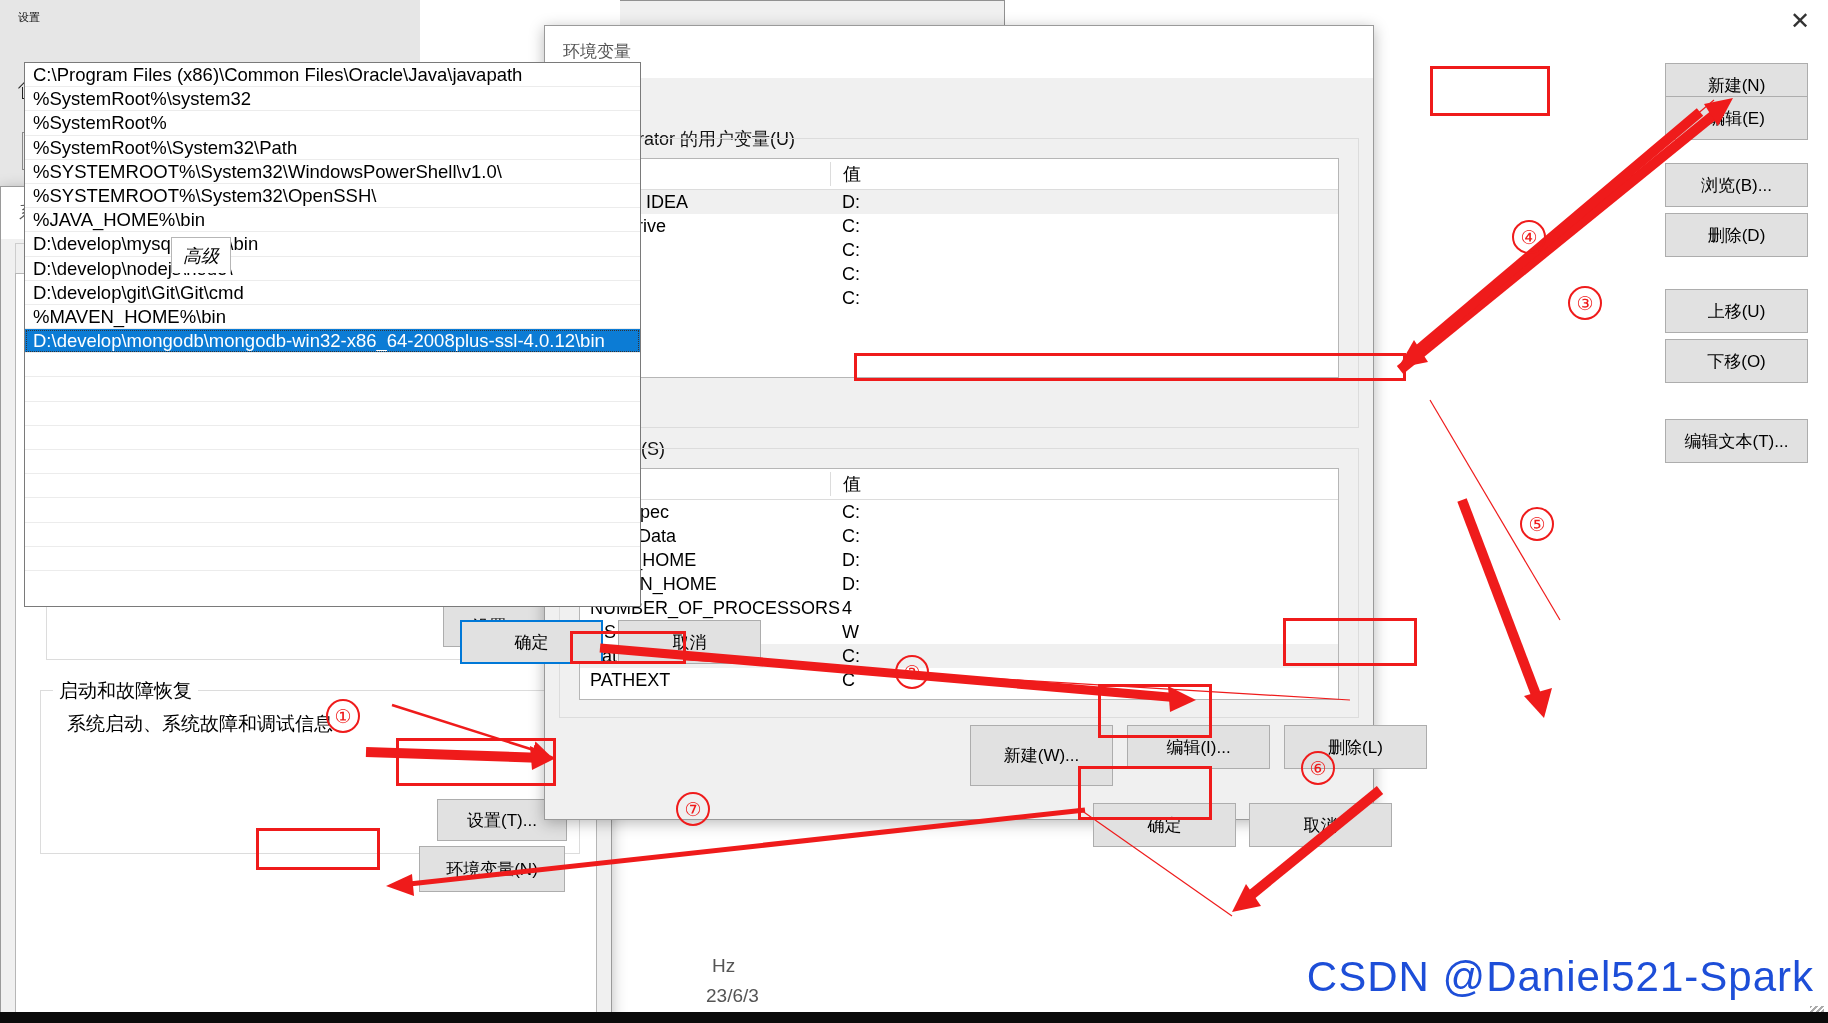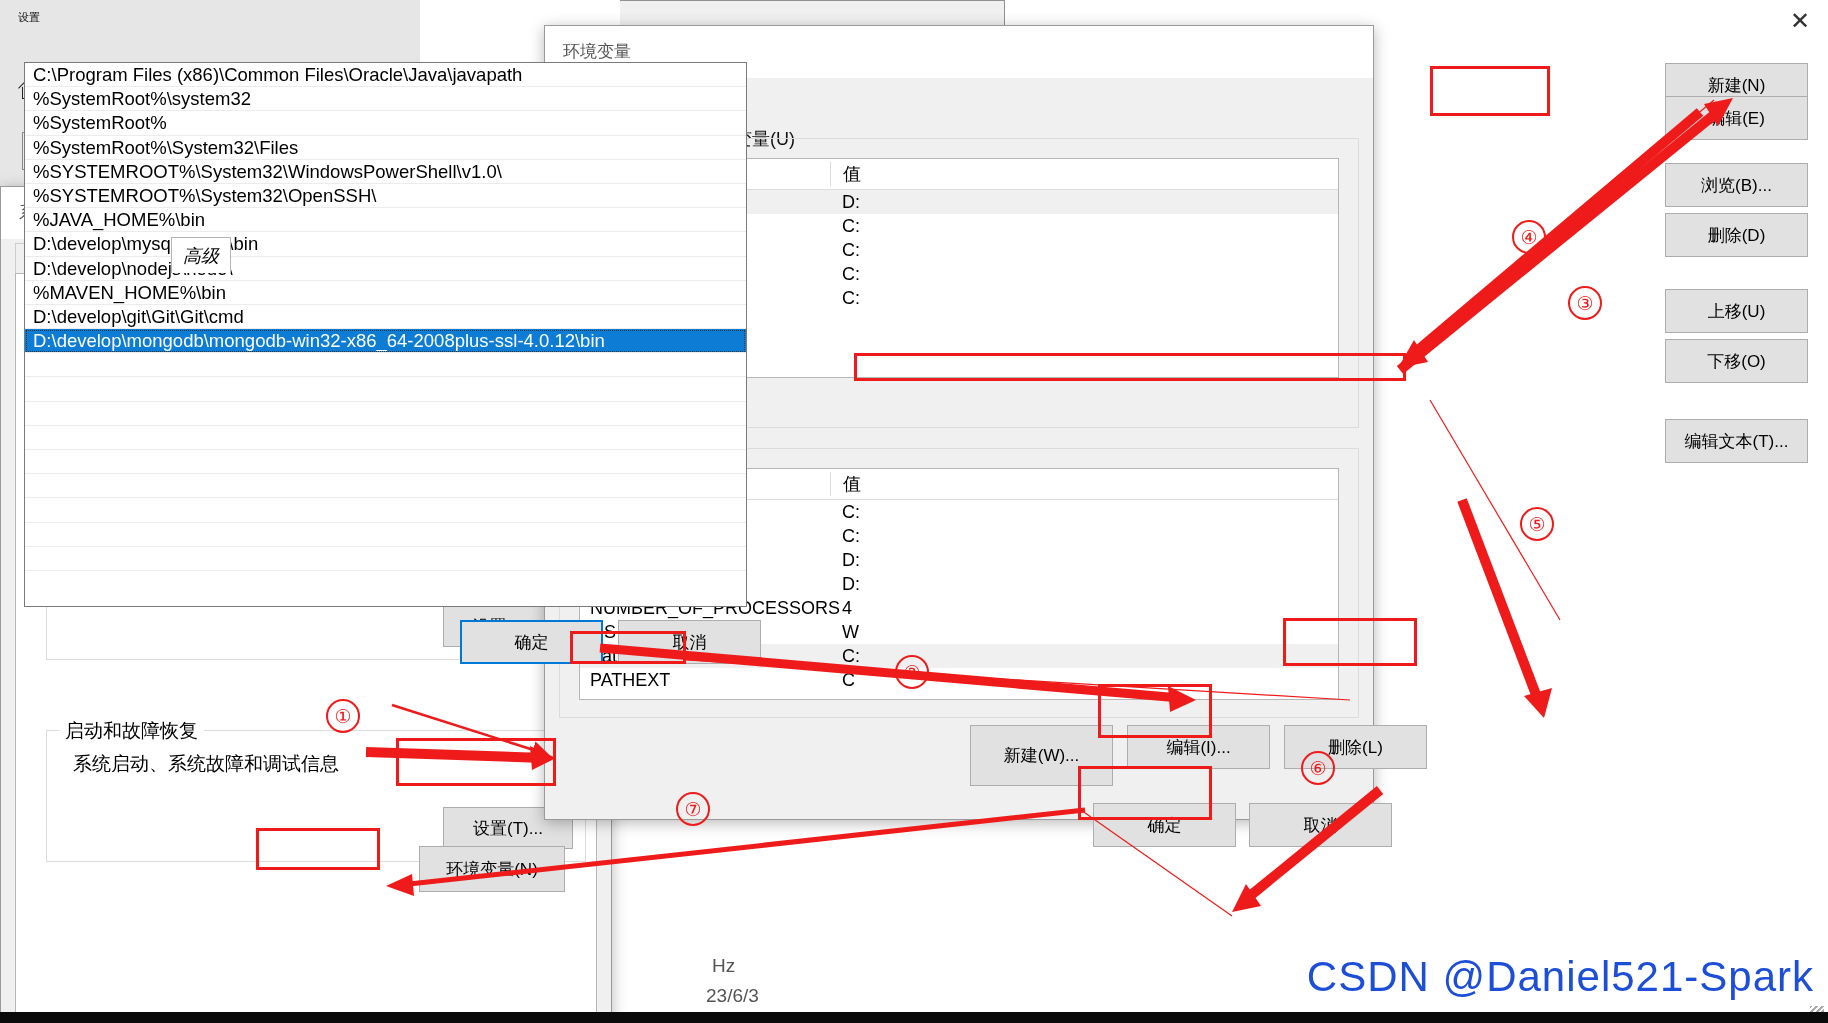--- a/index.html
+++ b/index.html
@@ -49,21 +49,21 @@
   .varTable{position:absolute;background:#fff;border:1px solid #b6b6b6;box-sizing:border-box;overflow:hidden;}
   .varHeadRow{display:flex;height:30px;border-bottom:1px solid #dcdcdc;align-items:center;font-size:18px;}
   .varHeadRow .c1{width:250px;padding-left:10px;box-sizing:border-box;}
   .varHeadRow .c2{flex:1;padding-left:12px;border-left:1px solid #dcdcdc;box-sizing:border-box;}
   .varRow{display:flex;height:24px;align-items:center;font-size:18px;}
   .varRow.sel{background:#f0f0f0;}
   .varRow .c1{width:250px;padding-left:10px;box-sizing:border-box;white-space:nowrap;}
   .varRow .c2{flex:1;padding-left:12px;box-sizing:border-box;white-space:nowrap;overflow:hidden;}
   
   #editwin{left:825px;top:0;width:1003px;height:685px;background:#f0f0f0;border:1px solid #919191;}
-  #editwin .listbox{position:absolute;left:24px;top:62px;width:723px;height:545px;background:#fff;border:1px solid #7a7a7a;box-sizing:border-box;overflow:hidden;}
+  #editwin .listbox{position:absolute;left:24px;top:62px;width:617px;height:545px;background:#fff;border:1px solid #7a7a7a;box-sizing:border-box;overflow:hidden;}
   .pathRow{height:24.2px;line-height:24.2px;font-size:18.5px;padding-left:8px;border-bottom:1px solid #ececec;white-space:nowrap;box-sizing:border-box;}
   .pathRow.selected{background:#0c7cd5;color:#fff;outline:1px dotted #333;outline-offset:-2px;}
   #editwin .sidebtn{position:absolute;right:20px;width:143px;height:44px;}
   
   #overlay{position:absolute;left:0;top:0;width:1828px;height:1023px;pointer-events:none;}
   .redbox{position:absolute;border:3px solid #ef1b1b;box-sizing:border-box;}
   .circnum{position:absolute;width:30px;height:30px;border:2px solid #ef1b1b;border-radius:50%;color:#ef1b1b;font-size:19px;display:flex;align-items:center;justify-content:center;font-family:"Liberation Serif",serif;}
   
   #watermark{position:absolute;right:14px;bottom:22px;font-size:42px;color:#1d4ed8;letter-spacing:1px;}
   #taskbar{position:absolute;left:0;bottom:0;width:1828px;height:11px;background:#0a0a0a;}
@@ -106,21 +106,21 @@
       <span class="desc">视觉效果，处理器计划，内存使用，以及虚拟内存</span>
       <div class="btn" style="position:absolute;right:12px;bottom:12px;width:130px;height:42px;">设置(S)...</div>
     </div>
 
     <div class="grp" style="left:30px;top:254px;width:540px;height:132px;">
       <span class="lbl">用户配置文件</span>
       <span class="desc">与登录帐户相关的桌面设置</span>
       <div class="btn" style="position:absolute;right:12px;bottom:12px;width:130px;height:42px;">设置(E)...</div>
     </div>
 
-    <div class="grp" style="left:30px;top:416px;width:540px;height:132px;margin-top:40px;">
+    <div class="grp" style="left:24px;top:416px;width:540px;height:164px;">
       <span class="lbl">启动和故障恢复</span>
       <span class="desc">系统启动、系统故障和调试信息</span>
       <div class="btn" style="position:absolute;right:12px;bottom:12px;width:130px;height:42px;">设置(T)...</div>
     </div>
 
     <div class="btn" style="position:absolute;left:403px;top:572px;width:146px;height:46px;">环境变量(N)</div>
   </div>
 
 </div>
 
@@ -211,28 +211,28 @@
 </div>
 
 <div id="editwin">
   <div class="win-title plain">编辑环境变量</div>
   <div class="closebtn">✕</div>
 
   <div class="listbox">
     <div class="pathRow">C:\Program Files (x86)\Common Files\Oracle\Java\javapath</div>
     <div class="pathRow">%SystemRoot%\system32</div>
     <div class="pathRow">%SystemRoot%</div>
-    <div class="pathRow">%SystemRoot%\System32\Files</div>
+    <div class="pathRow">%SystemRoot%\System32\Path</div>
     <div class="pathRow">%SYSTEMROOT%\System32\WindowsPowerShell\v1.0\</div>
     <div class="pathRow">%SYSTEMROOT%\System32\OpenSSH\</div>
     <div class="pathRow">%JAVA_HOME%\bin</div>
     <div class="pathRow">D:\develop\mysql\mysql\bin</div>
     <div class="pathRow">D:\develop\nodejs\node\</div>
+    <div class="pathRow">D:\develop\git\Git\Git\cmd</div>
     <div class="pathRow">%MAVEN_HOME%\bin</div>
-    <div class="pathRow">D:\develop\git\Git\Git\cmd</div>
     <div class="pathRow selected">D:\develop\mongodb\mongodb-win32-x86_64-2008plus-ssl-4.0.12\bin</div>
     <div class="pathRow"></div>
     <div class="pathRow"></div>
     <div class="pathRow"></div>
     <div class="pathRow"></div>
     <div class="pathRow"></div>
     <div class="pathRow"></div>
     <div class="pathRow"></div>
     <div class="pathRow"></div>
     <div class="pathRow"></div>

